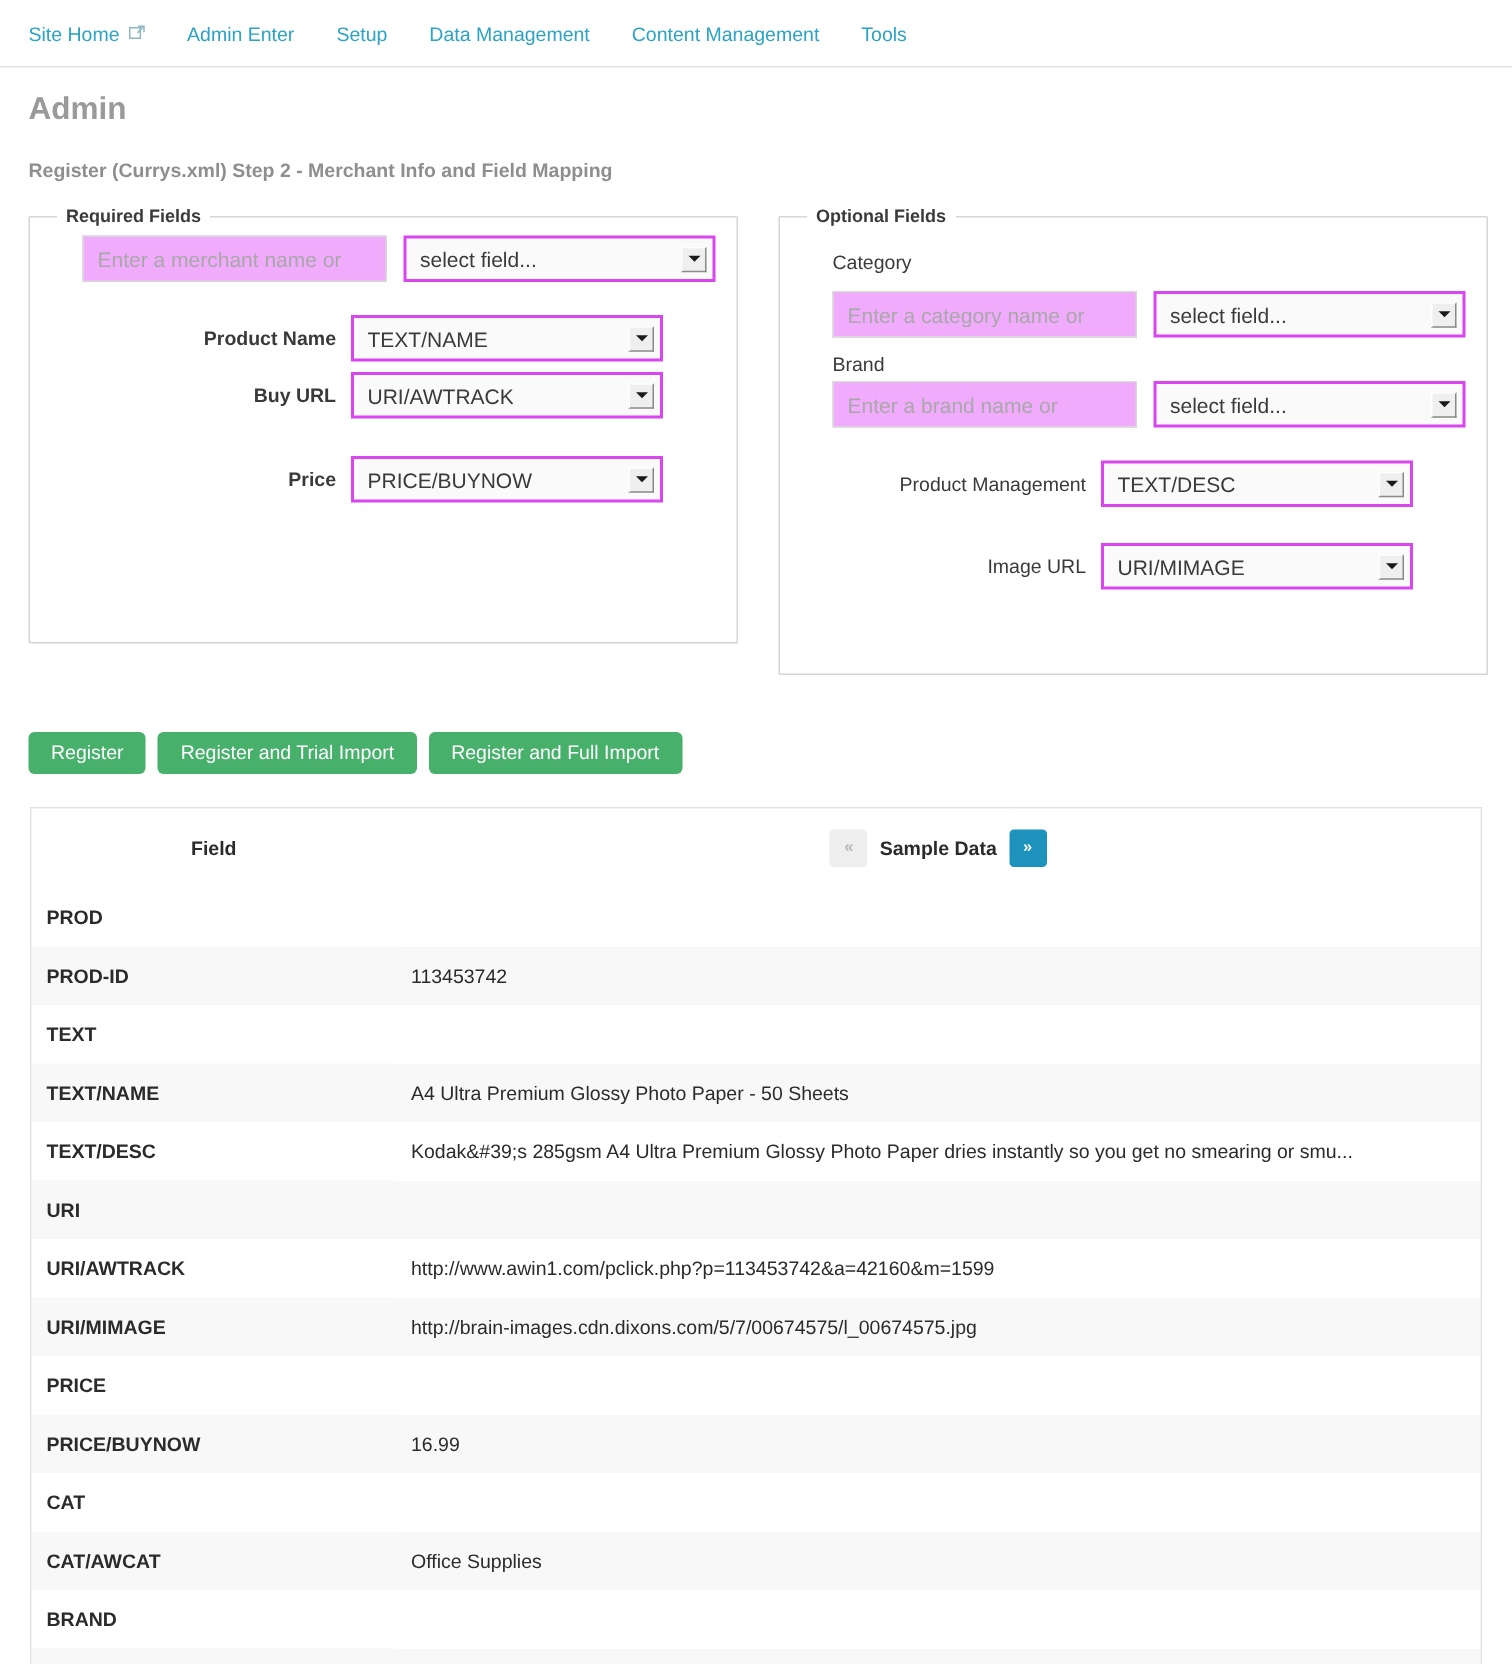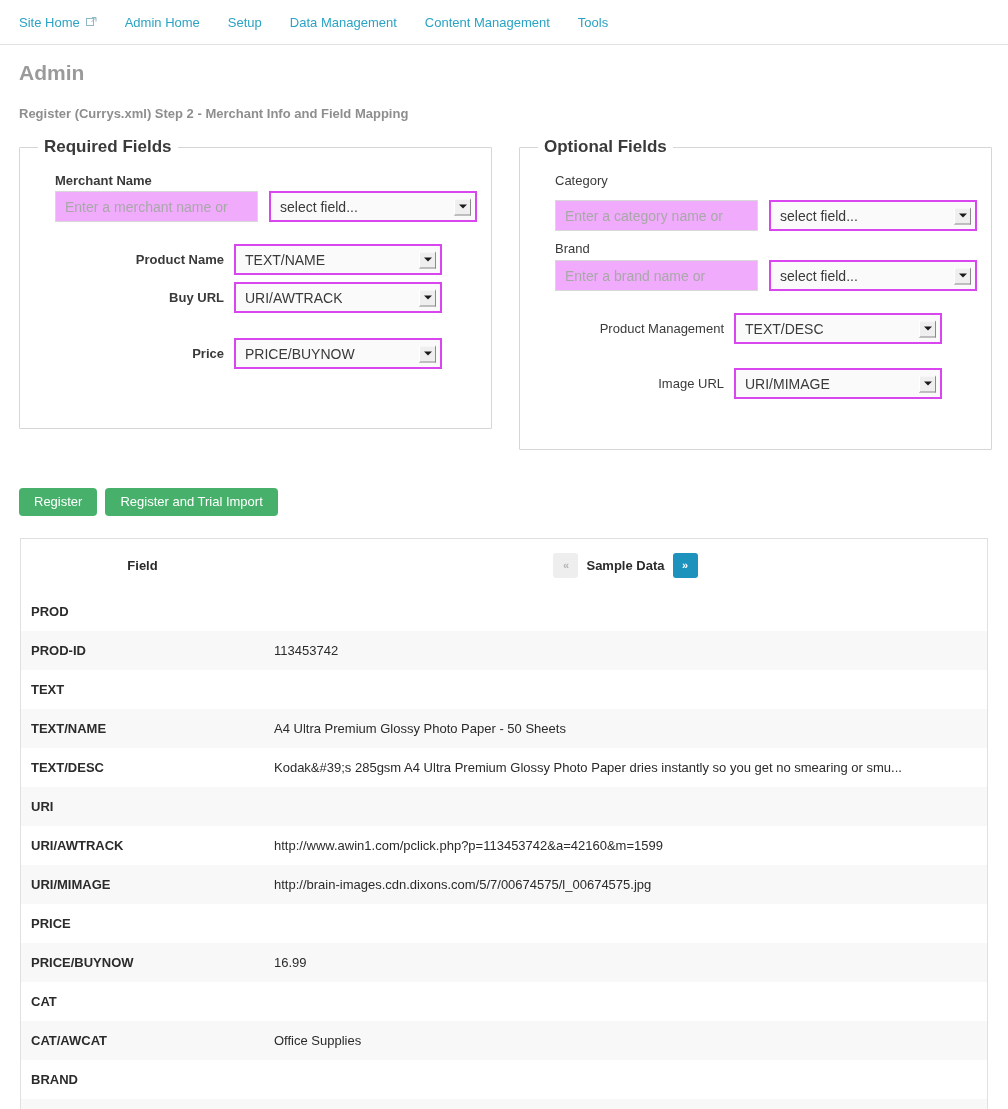--- a/index.html
+++ b/index.html
@@ -53,21 +53,21 @@
   
   .fs-row { position: relative; margin-top: 16px; }
   fieldset {
     position: absolute;
     border: 1px solid #d6d6d6;
     border-radius: 1px;
     margin: 0;
     padding: 6px 14px 14px 14px;
   }
   fieldset legend {
-    font-size: 17px;
+    font-size: 12px;
     font-weight: bold;
     color: #3a3a3a;
     padding: 0 6px;
     margin-left: 4px;
   }
   #required-fields { left: 19px;  top: 0; width: 470px; height: 292px; }
   #optional-fields { left: 519px; top: 0; width: 470px; height: 313px; }
 
   .field-row {
     display: flex;
@@ -233,36 +233,35 @@
   <a class="navlink" href="#">
     <span>Site Home</span>
     <span class="ext-icon">
       <svg viewBox="0 0 11 11" width="11" height="11" aria-hidden="true">
         <rect x="0.5" y="2.5" width="7" height="7" fill="none" stroke="#8fb8c6" stroke-width="1"></rect>
         <path d="M6 1.5 H10 V5.5" fill="none" stroke="#8fb8c6" stroke-width="1"></path>
         <path d="M9.7 1.8 L5.6 5.9" fill="none" stroke="#8fb8c6" stroke-width="1"></path>
       </svg>
     </span>
   </a>
-  <a class="navlink" href="#">Admin Home</a>
+  <a class="navlink" href="#">Admin Enter</a>
   <a class="navlink" href="#">Setup</a>
   <a class="navlink" href="#">Data Management</a>
   <a class="navlink" href="#">Content Management</a>
   <a class="navlink" href="#">Tools</a>
 </div>
 
 <div class="page-title">Admin</div>
 <div class="subtitle">Register (Currys.xml) Step 2 - Merchant Info and Field Mapping</div>
 
 <div class="fs-row" style="height:330px;">
 
   <fieldset id="required-fields">
     <legend>Required Fields</legend>
 
-    <div class="field-label-top bold">Merchant Name</div>
     <div class="field-row" style="margin-top:0;">
       <input class="txtinput" type="text" placeholder="Enter a merchant name or" style="">
       <div class="selbox gap-left">
         <span class="sel-value">select field...</span>
         <span class="sel-arrow">
             <i></i>
           </span>
       </div>
     </div>
 
@@ -340,20 +339,21 @@
             <i></i>
           </span>
       </div>
     </div>
   </fieldset>
 </div>
 
 <div class="btnbar">
   <button class="btn-green" type="button">Register</button>
   <button class="btn-green" type="button">Register and Trial Import</button>
+  <button class="btn-green" type="button">Register and Full Import</button>
 </div>
 
 <div class="table-panel">
   <table class="samp">
     <colgroup>
         <col class="c1">
         <col class="c2">
       </colgroup>
     <thead>
       <tr>

